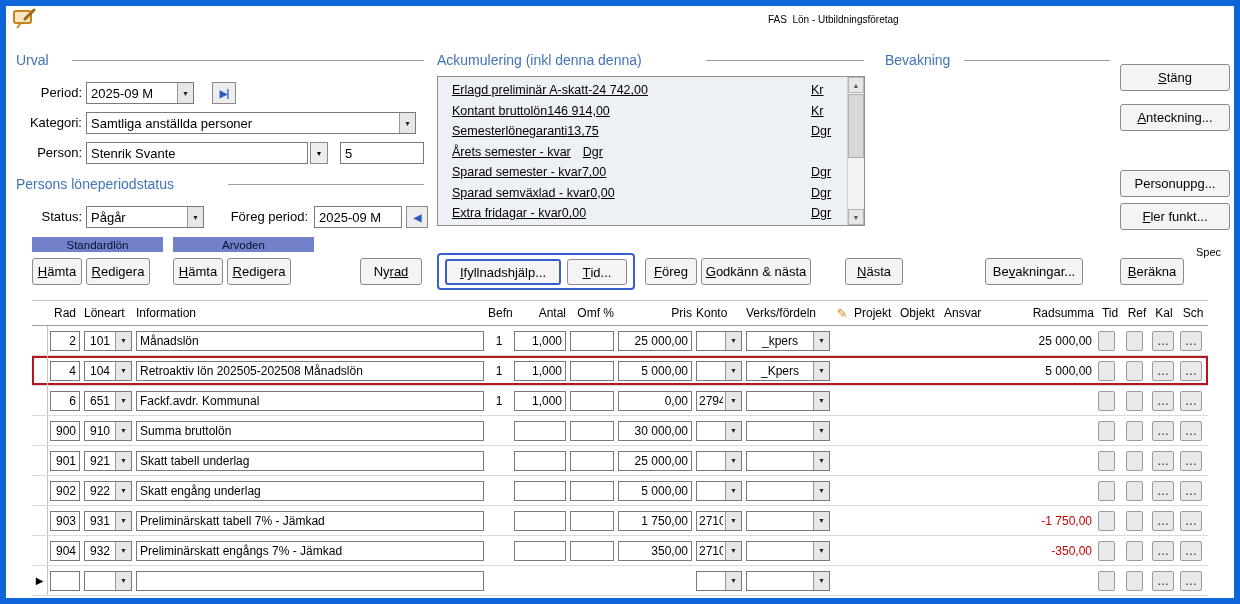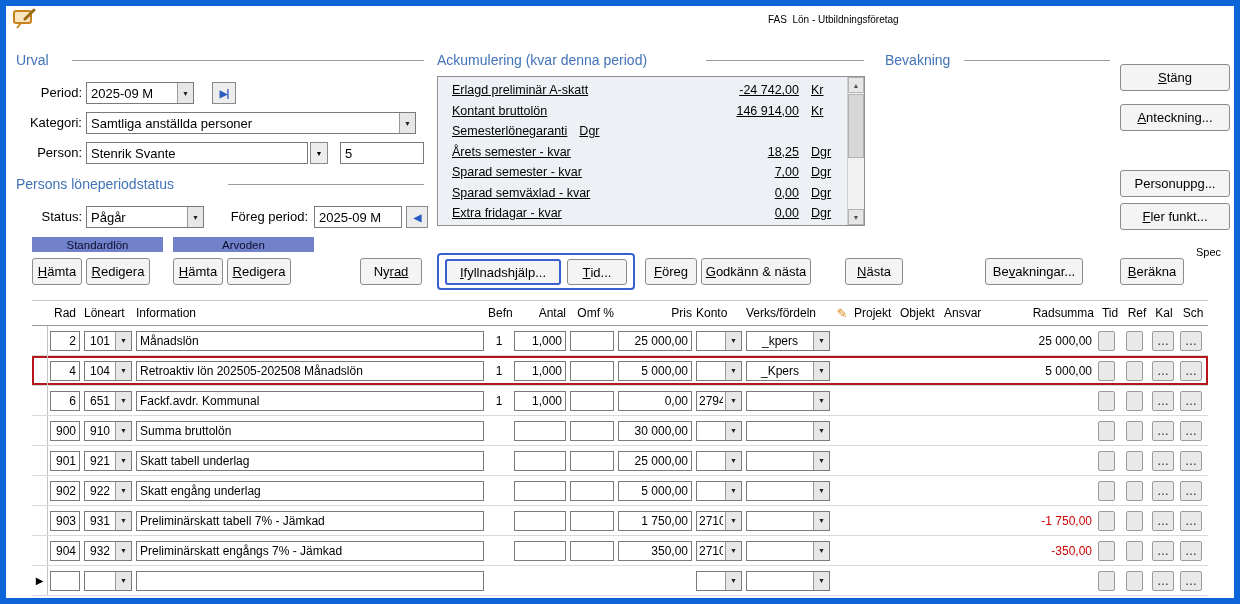--- a/index.html
+++ b/index.html
@@ -23,21 +23,21 @@
 
   .btn { position:absolute; background:#f4f4f4; border:1px solid #8b8b8b; border-radius:3px; font-size:13px; font-family:inherit; display:flex; align-items:center; justify-content:center; color:#000; white-space:nowrap; cursor:default; }
   .btn-default { border:2px solid #3a5ed0; }
   .bluebox { position:absolute; border:2px solid #3a5ed0; border-radius:4px; }
   .tab { position:absolute; background:#7282ca; color:#0d0d30; font-size:11.5px; height:15px; display:flex; align-items:center; justify-content:center; }
   .speclabel { position:absolute; font-size:11px; }
 
   .listbox { position:absolute; left:431px; top:70px; width:428px; height:150px; background:#edf1f5; border:1px solid #8f8f8f; }
   .listrows { position:absolute; left:14px; right:23px; top:3px;text-decoration:underline; }
   .lrow { display:flex; height:20.5px; align-items:center; font-size:12.5px; }
-  .lval { flex:1; text-align:right; }
+  .lval { flex:1; }
   .lunit { flex:0 0 42px; padding-left:12px; }
   .vscroll { position:absolute; top:0; right:0; bottom:0; width:17px; background:#f2f2f2; border-left:1px solid #cfcfcf; }
   .sbtn { position:absolute; left:0; width:16px; height:16px; background:#e6e6e6; border:1px solid #b4b4b4; display:flex; align-items:center; justify-content:center; font-size:7px; color:#555; }
   .sbtn.top { top:0; } .sbtn.bottom { bottom:0; }
   .sthumb { position:absolute; left:0; top:17px; width:16px; height:64px; background:#d8d8d8; border:1px solid #b0b0b0; }
 
   .gridtable { position:absolute; left:26px; top:294px; width:1176px; }
   .thead, .trow { display:grid; grid-template-columns:16px 34px 52px 352px 26px 56px 48px 78px 50px 88px 20px 46px 44px 50px 104px 28px 26px 28px 30px; align-items:center; }
   .thead { height:26px; border-top:1px solid #c6c6c6; border-bottom:1px solid #9a9a9a; font-size:12px; }
   .trow { height:30px; border-bottom:1px solid #d9d9d9; }
@@ -105,46 +105,46 @@
   <div class="fcombo" style="left:80px;top:200px;width:118px;height:22px;">
     <input class="ctxt" value="Pågår" style="">
     <span class="arr">▼</span>
   </div>
   <label class="flabel" style="left:222px;top:203px;width:80px;">Föreg period:</label>
   <input class="tin-abs" style="left: 308px; top: 200px; width: 88px; height: 22px;" value="2025-09 M">
   <button class="dbtn" style="left:400px;top:200px;width:22px;height:22px;">
     <span class="bluearrow">◀</span>
   </button>
 
-  <div class="heading" style="left:431px;top:46px;">Ackumulering (kvar denna period)</div>
+  <div class="heading" style="left:431px;top:46px;">Ackumulering (inkl denna denna)</div>
   <div class="hline" style="left:700px;top:54px;width:158px;"></div>
 
   <div class="listbox">
     <div class="listrows">
 
         <div class="lrow">
           <span class="llabel">Erlagd preliminär A-skatt</span>
           <span class="lval">-24 742,00</span>
           <span class="lunit">Kr</span>
         </div>
 
         <div class="lrow">
           <span class="llabel">Kontant bruttolön</span>
           <span class="lval">146 914,00</span>
           <span class="lunit">Kr</span>
         </div>
 
         <div class="lrow">
           <span class="llabel">Semesterlönegaranti</span>
+          <span class="lval">13,75</span>
           <span class="lunit">Dgr</span>
         </div>
 
         <div class="lrow">
           <span class="llabel">Årets semester - kvar</span>
-          <span class="lval">18,25</span>
           <span class="lunit">Dgr</span>
         </div>
 
         <div class="lrow">
           <span class="llabel">Sparad semester - kvar</span>
           <span class="lval">7,00</span>
           <span class="lunit">Dgr</span>
         </div>
 
         <div class="lrow">

